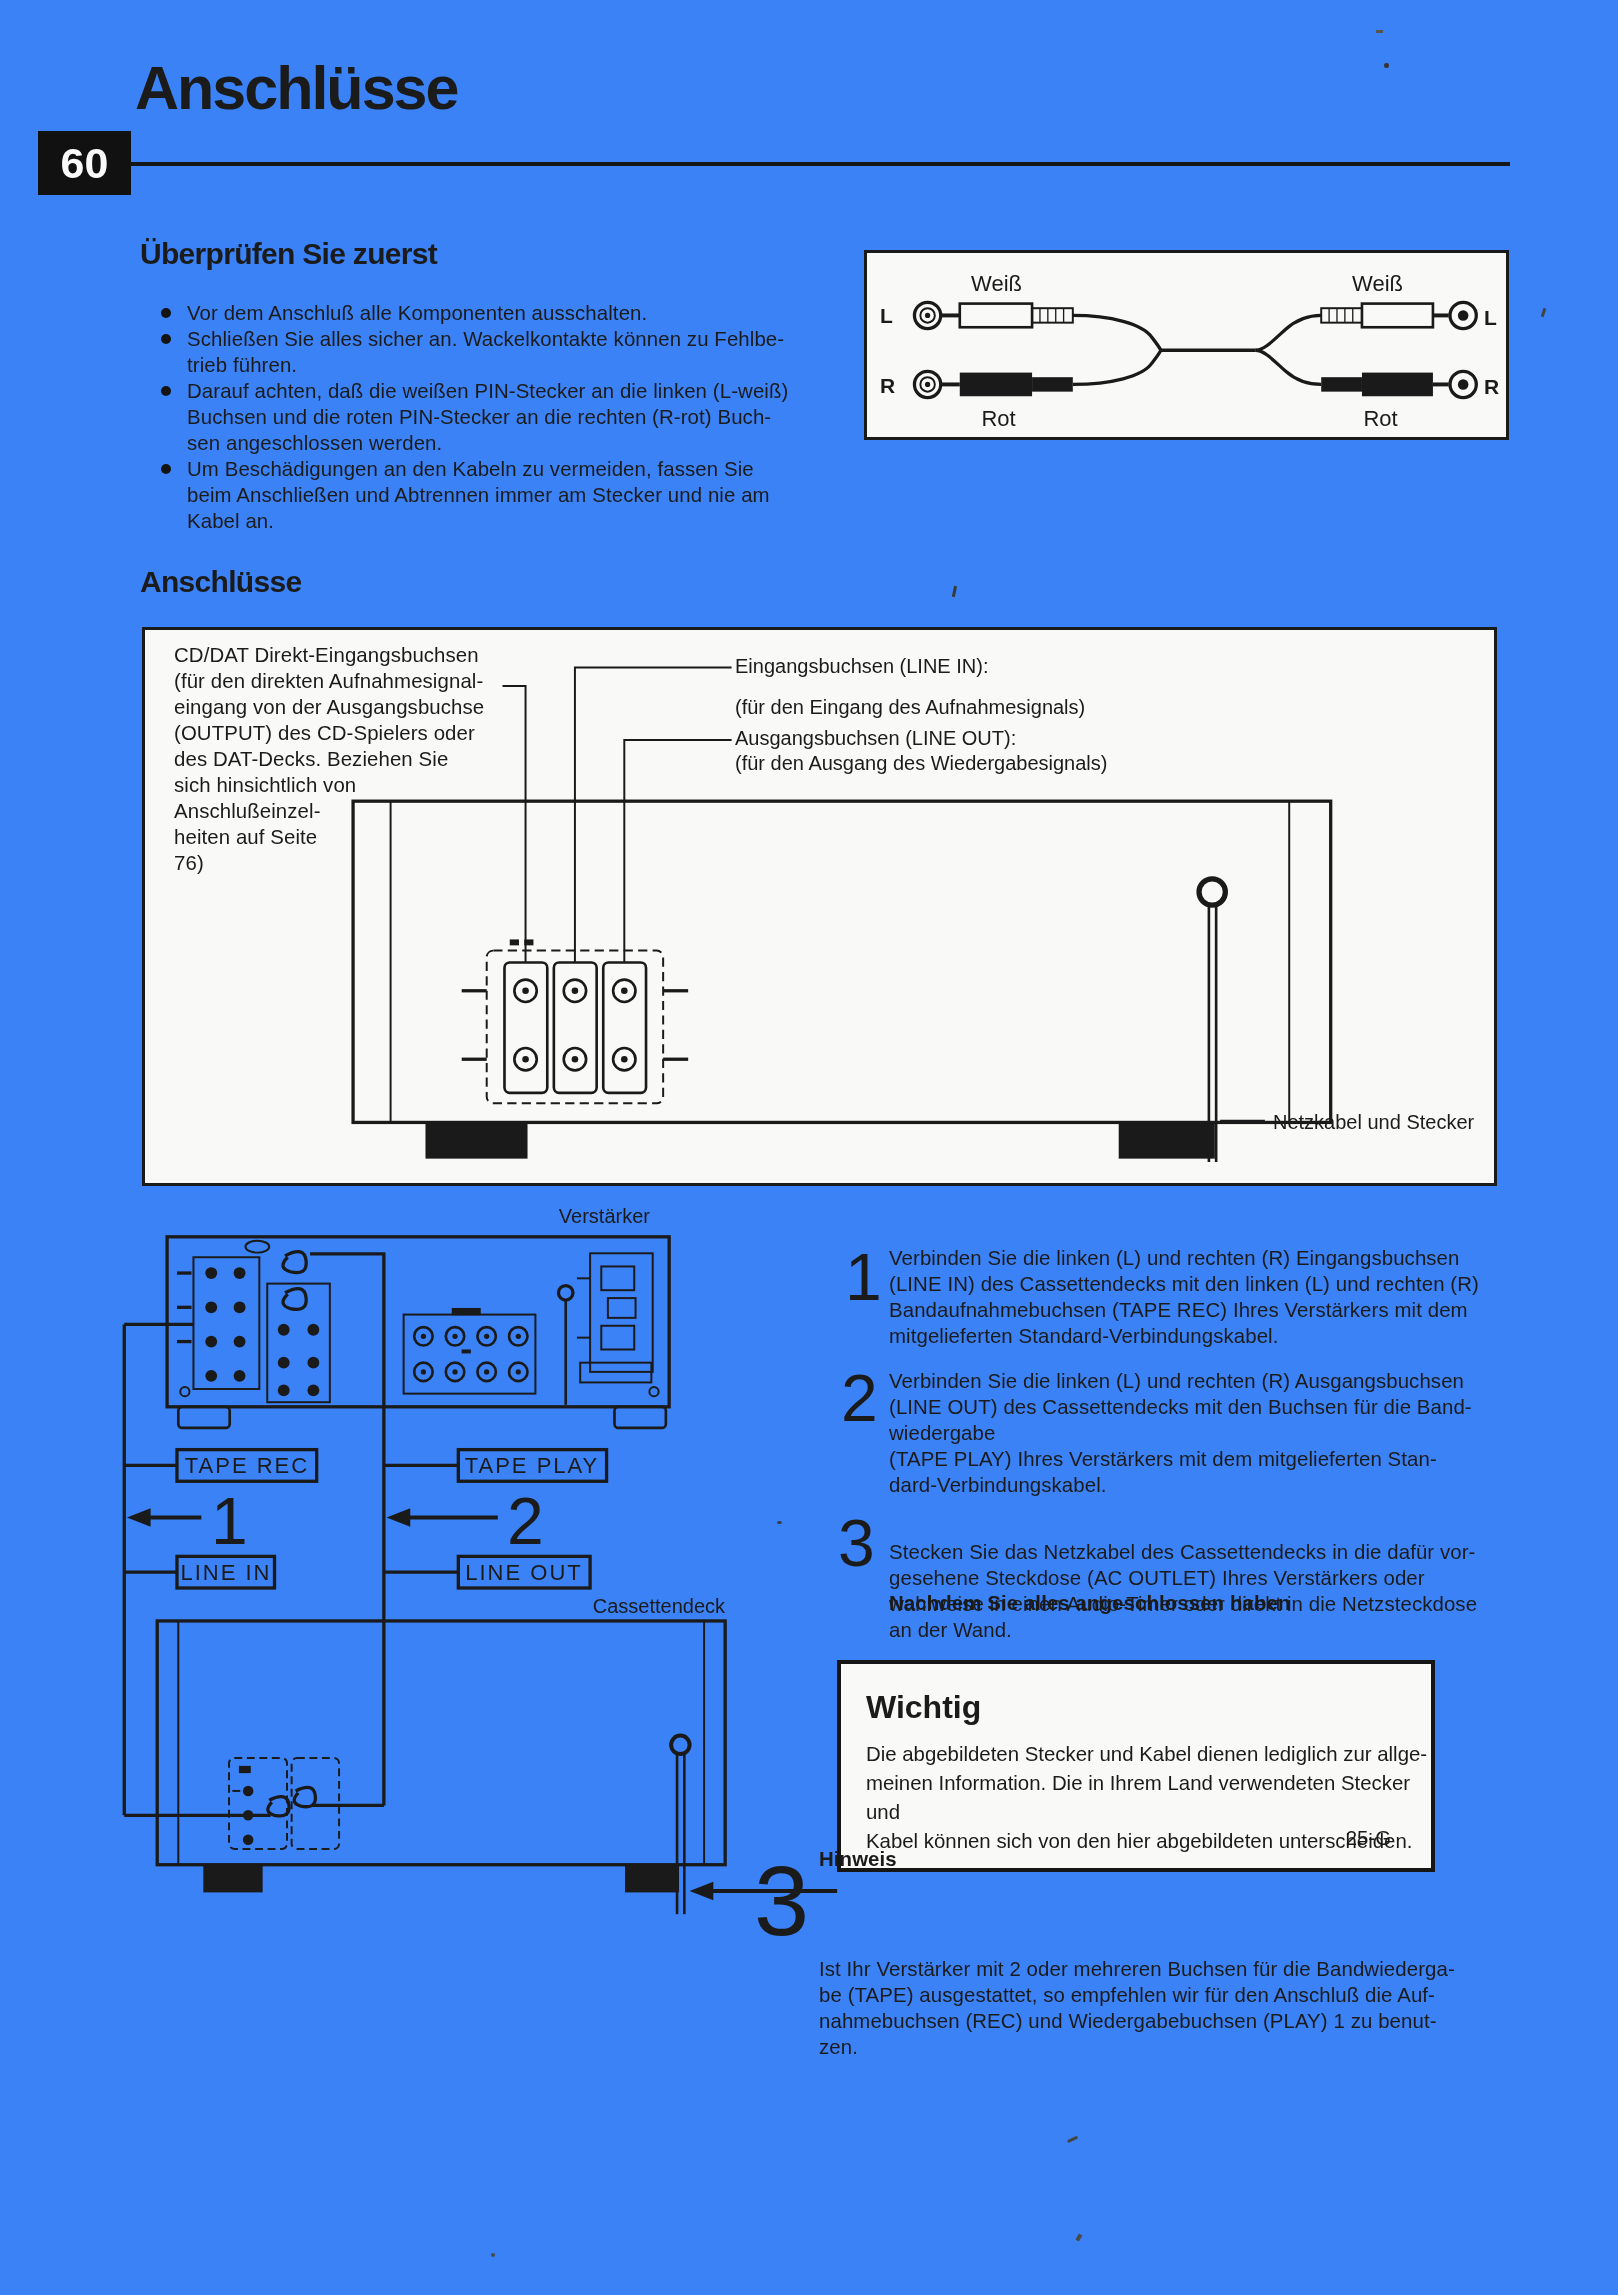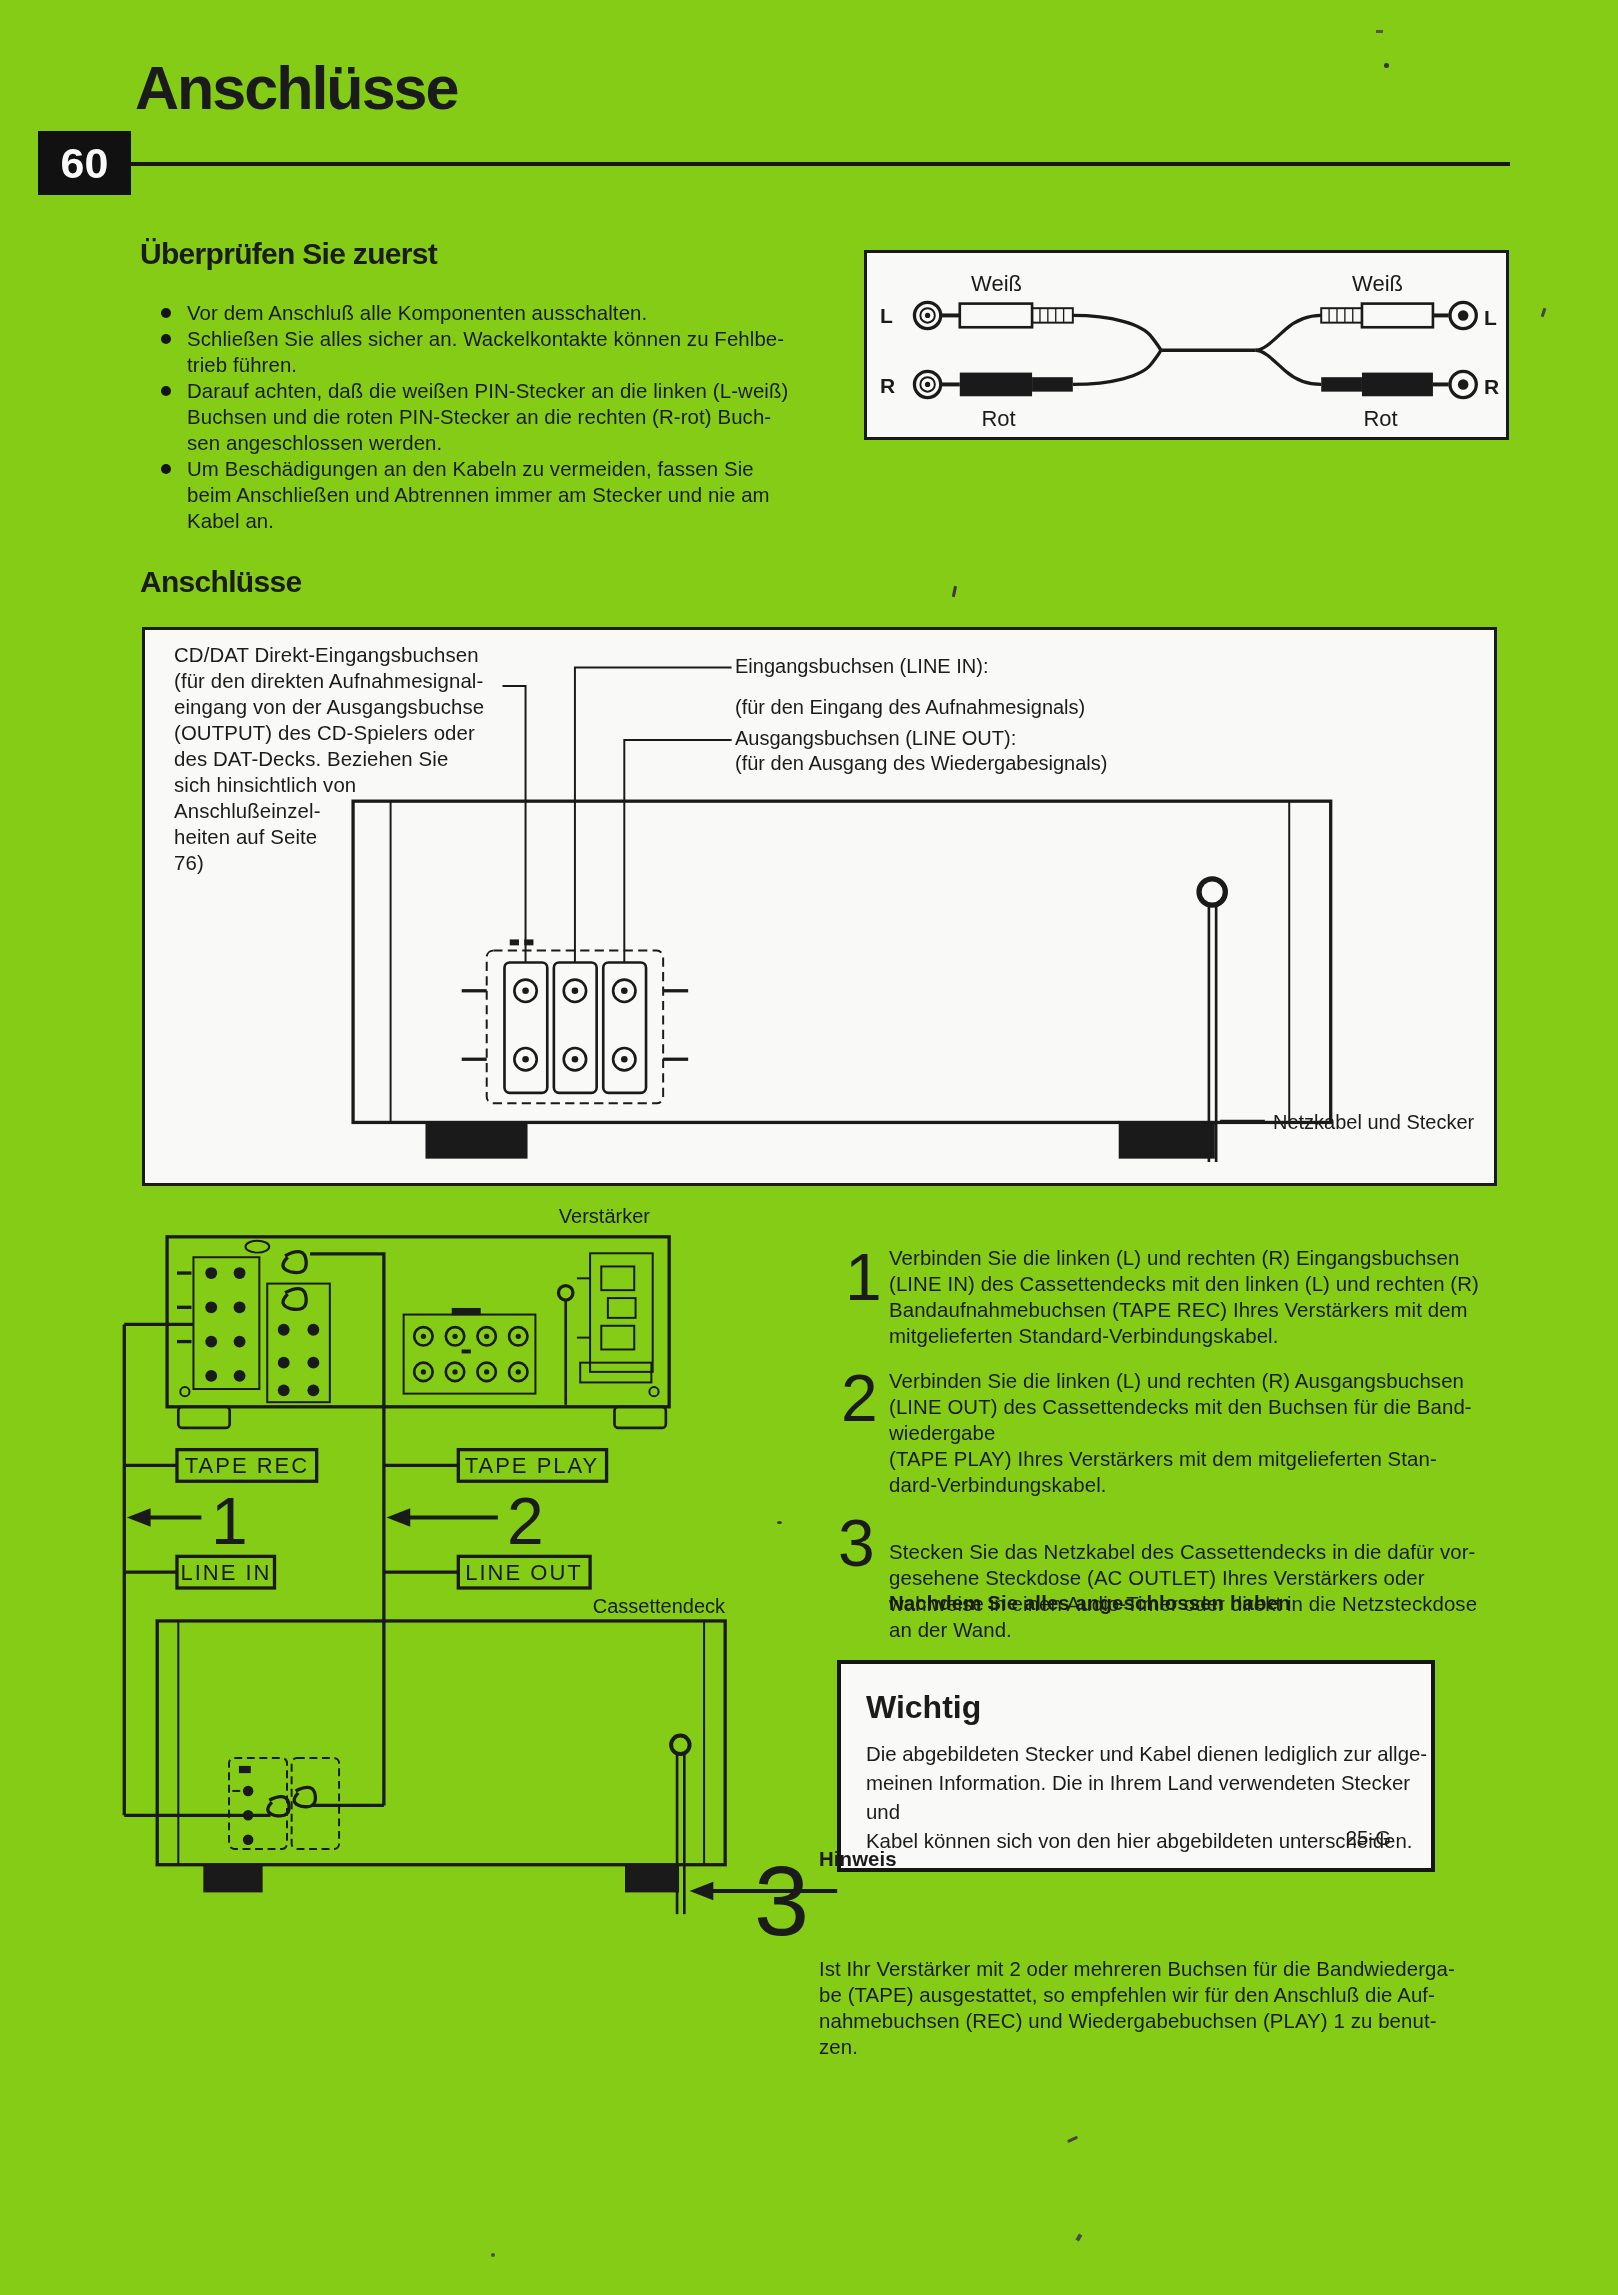--- a/index.html
+++ b/index.html
@@ -1,19 +1,19 @@
 <!DOCTYPE html>
 <html style="font-size:10.5px"><head>
 <meta charset="utf-8">
 <style>
   html,body{margin:0;padding:0;background:#e8e8e6;}
   #page{
     position:relative;
     width:1619px;height:2295px;
-    background:#84cc16;
+    background:#3b82f6;
     font-family:"Liberation Sans", sans-serif;
     color:#1b1b1b;
     overflow:hidden;
   }
   .abs{position:absolute;}
   .txt{font-size:20.4px;line-height:26px;letter-spacing:0.1px;}
   .pre{white-space:pre-line;}
   .b{font-weight:bold;}
   .h-title{font-size:61px;font-weight:bold;letter-spacing:-2px;}
   .h-sec{font-size:30px;font-weight:bold;letter-spacing:-0.7px;}

